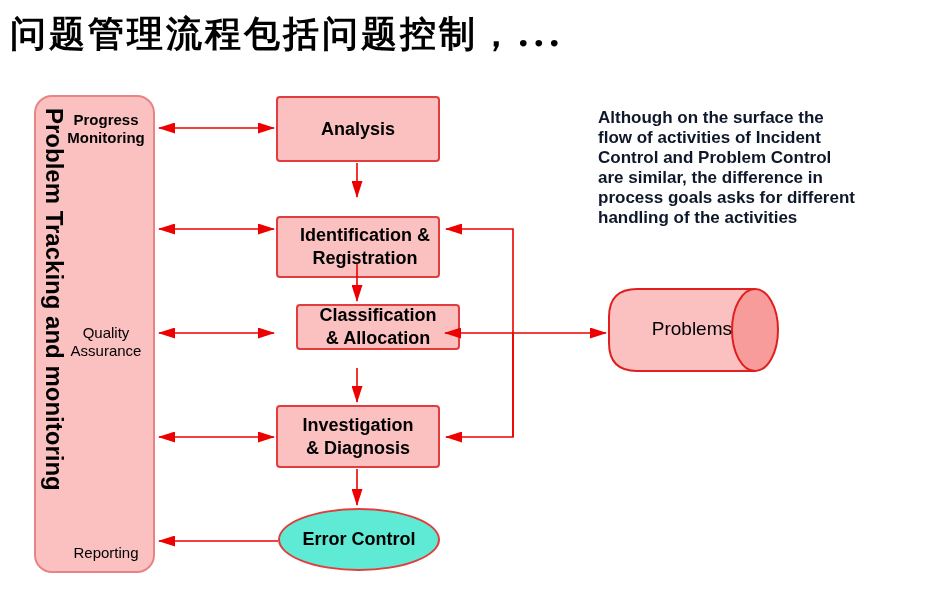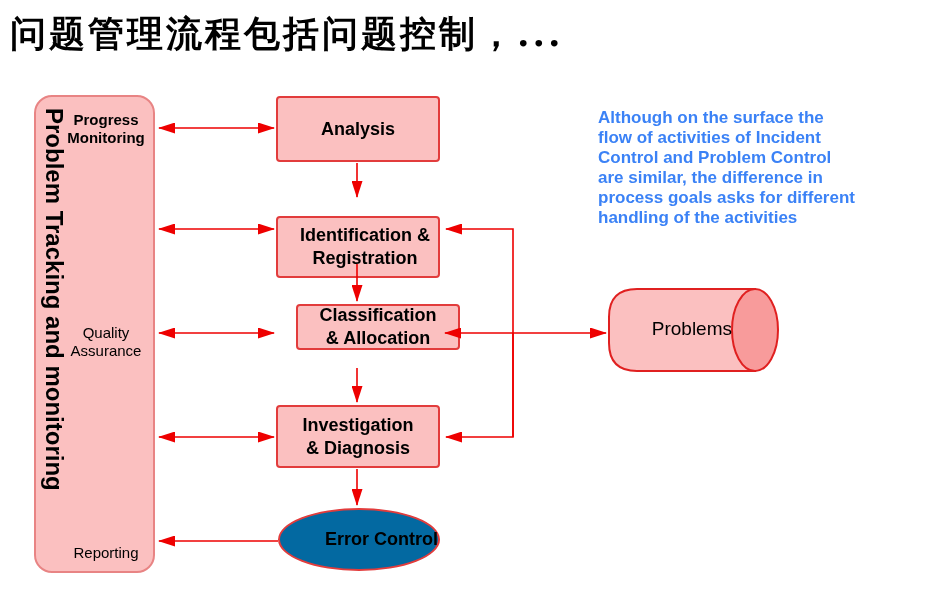--- a/index.html
+++ b/index.html
@@ -84,27 +84,27 @@
   }
   #step-analysis       { top: 96px;  height: 66px; }
   #step-identification { top: 216px; height: 62px; padding-left: 14px; }
   #step-classification { top: 304px; height: 46px; margin-left: 20px; }
   #step-investigation  { top: 405px; height: 63px; }
   #step-error-control {
     left: 278px;
     top: 508px;
     width: 162px;
     height: 63px;
-    background: #0369a1;
+    background: #5eead4;
     border: 2px solid #e23c3c;
     border-radius: 50%;
     box-sizing: border-box;
     display: flex;
     align-items: center;
-    justify-content: flex-end;
+    justify-content: center;
     font-weight: bold;
     font-size: 18px;
     color: #000000;
   }
 
   
   #problems-label {
     left: 614px;
     top: 318px;
     width: 118px;
@@ -114,21 +114,21 @@
   }
 
   
   #note {
     left: 598px;
     top: 108px;
     width: 316px;
     font-weight: bold;
     font-size: 17px;
     line-height: 20px;
-    color: #3b82f6;
+    color: #0f172a;
   }
 
   #arrow-layer {
     left: 0;
     top: 0;
     width: 931px;
     height: 591px;
     pointer-events: none;
   }
 </style>

